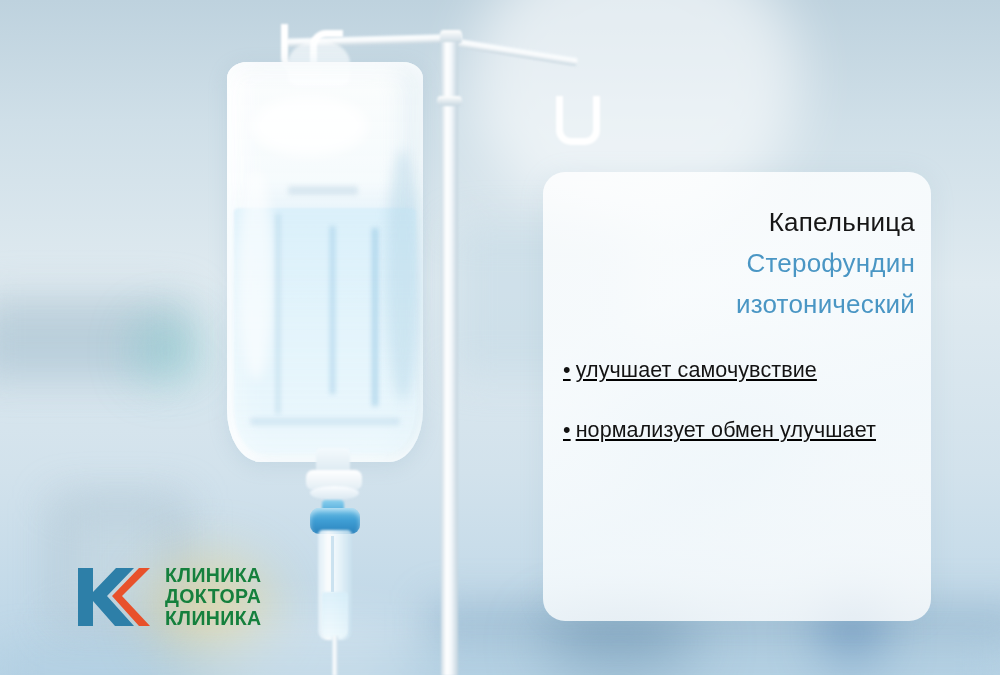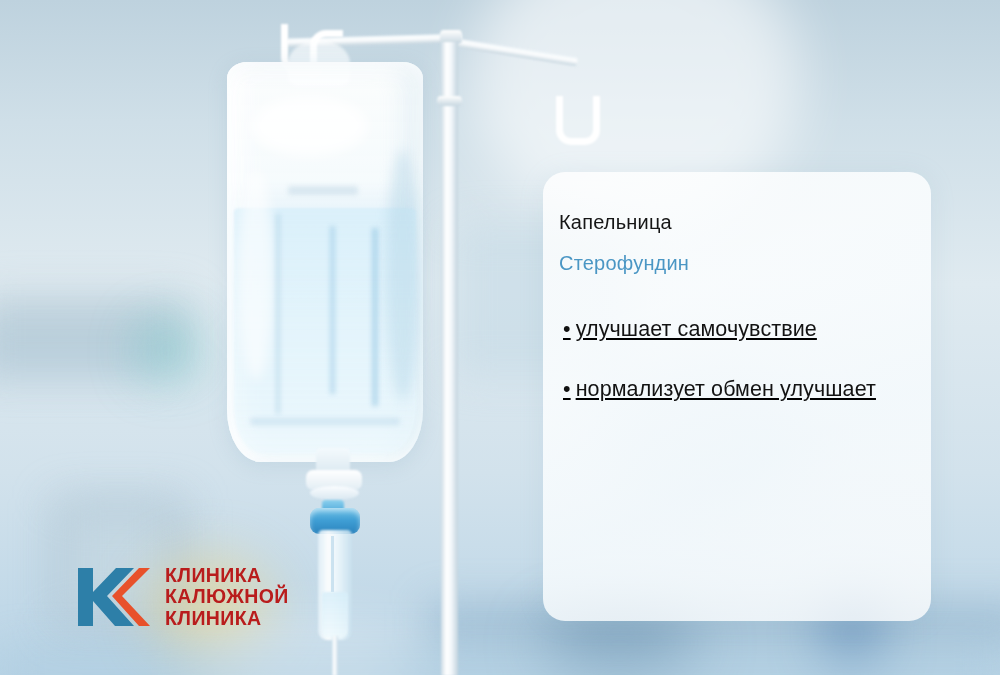--- a/index.html
+++ b/index.html
@@ -224,22 +224,22 @@
       rgba(255,255,255,0.78) 100%);
     box-shadow: 0 2px 26px rgba(130,168,192,0.14);
   }
   .card-inner {
     position: absolute;
     inset: 0;
     padding: 30px 16px 0 16px;
     box-sizing: border-box;
   }
   .t-line {
-    text-align: left;
-    font-size: 20px;
+    text-align: right;
+    font-size: 26px;
     line-height: 41px;
     letter-spacing: 0.2px;
     font-weight: 400;
     color: #161616;
     white-space: nowrap;
   }
   .t-line.accent {
     color: #4a96c4;
   }
   .bullets {
@@ -278,21 +278,21 @@
     display: flex;
     flex-direction: column;
     justify-content: center;
   }
   .logo-text span {
     font-family: "Liberation Sans", sans-serif;
     font-weight: 700;
     font-size: 19.5px;
     line-height: 21.5px;
     letter-spacing: 0.4px;
-    color: #b91c1c;
+    color: #15803d;
     white-space: nowrap;
   }
 </style>
 </head>
 <body>
 
 <div id="stage">
 
   <div class="bg-base"></div>
 
@@ -341,37 +341,38 @@
   <div class="blue-cap"></div>
   <div class="drip-chamber"></div>
   <div class="drip-needle"></div>
   <div class="drip-fluid"></div>
   <div class="tube"></div>
 
   <div class="card">
     <div class="card-inner">
       <div class="t-line">Капельница</div>
       <div class="t-line accent">Стерофундин</div>
+      <div class="t-line accent">изотонический</div>
 
       <div class="bullets">
         <div class="bullet">
           <span class="dot">•</span><span>улучшает самочувствие</span>
         </div>
         <div class="bullet">
           <span class="dot">•</span><span>нормализует обмен улучшает</span>
         </div>
       </div>
     </div>
   </div>
 
   <div class="logo">
     <svg class="logo-mark" viewBox="0 0 76 62">
       <path d="M2 2 H17 V26 L40 2 H58 L31 30 L58 60 H39 L17 35 V60 H2 Z" fill="#2d7fa8"></path>
       <path d="M74 2 L46 30 L74 60 L63 60 L36 30 L63 2 Z" fill="#e8512b"></path>
     </svg>
     <div class="logo-text">
       <span>КЛИНИКА</span>
-      <span>КАЛЮЖНОЙ</span>
+      <span>ДОКТОРА</span>
       <span>КЛИНИКА</span>
     </div>
   </div>
 
 </div>
 
 </body></html>

